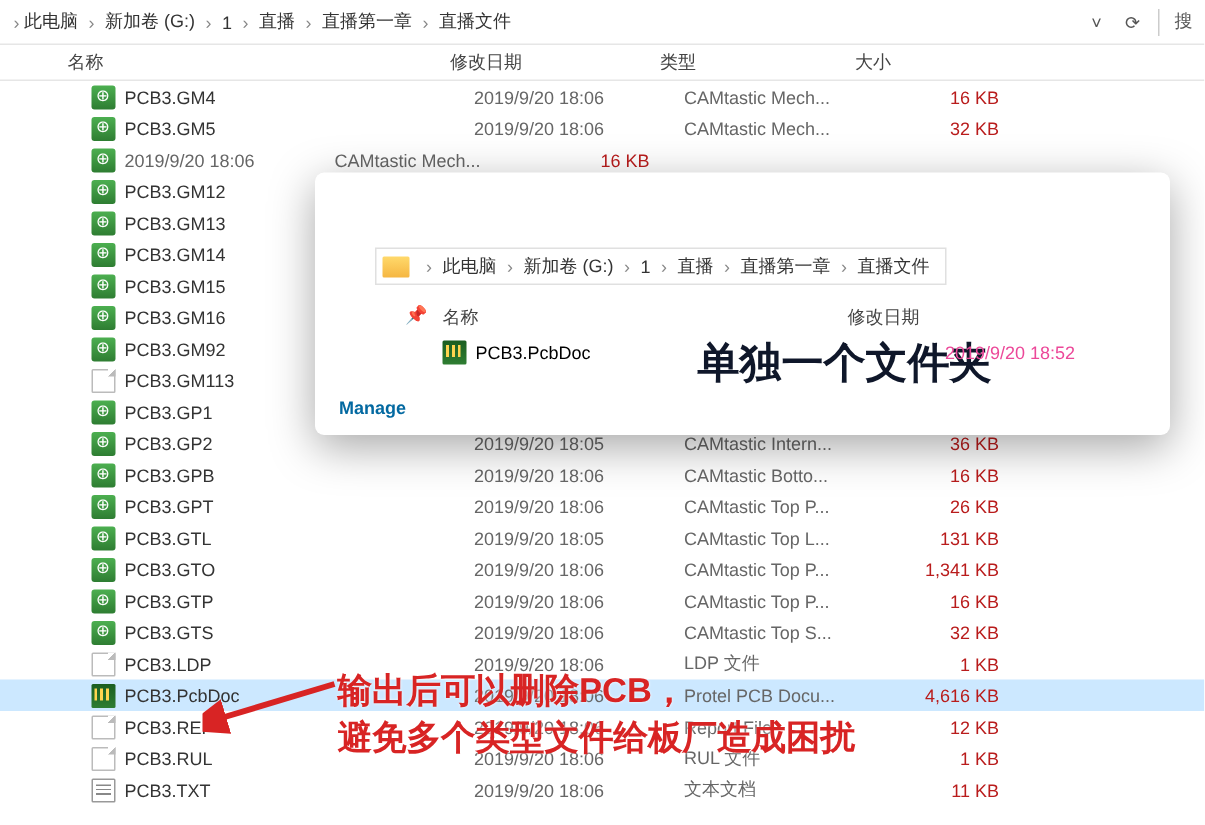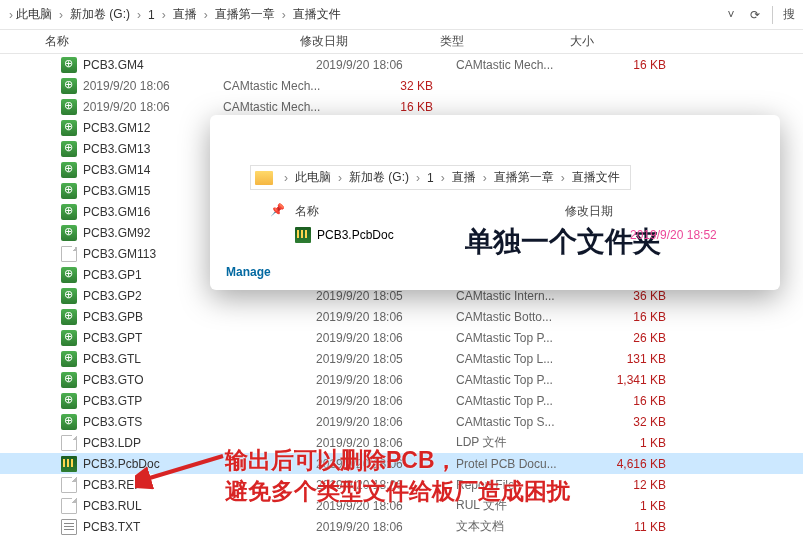--- a/index.html
+++ b/index.html
@@ -265,20 +265,21 @@
 <div class="file-list" id="file-list">
     <div class="file-row">
       <span class="icon ico-green"></span>
       <span class="name">PCB3.GM4</span>
       <span class="date">2019/9/20 18:06</span>
       <span class="type">CAMtastic Mech...</span>
       <span class="size">16 KB</span>
     </div>
     <div class="file-row">
       <span class="icon ico-green"></span>
+      <span class="name">PCB3.GM5</span>
       <span class="date">2019/9/20 18:06</span>
       <span class="type">CAMtastic Mech...</span>
       <span class="size">32 KB</span>
     </div>
     <div class="file-row">
       <span class="icon ico-green"></span>
       <span class="date">2019/9/20 18:06</span>
       <span class="type">CAMtastic Mech...</span>
       <span class="size">16 KB</span>
     </div>

